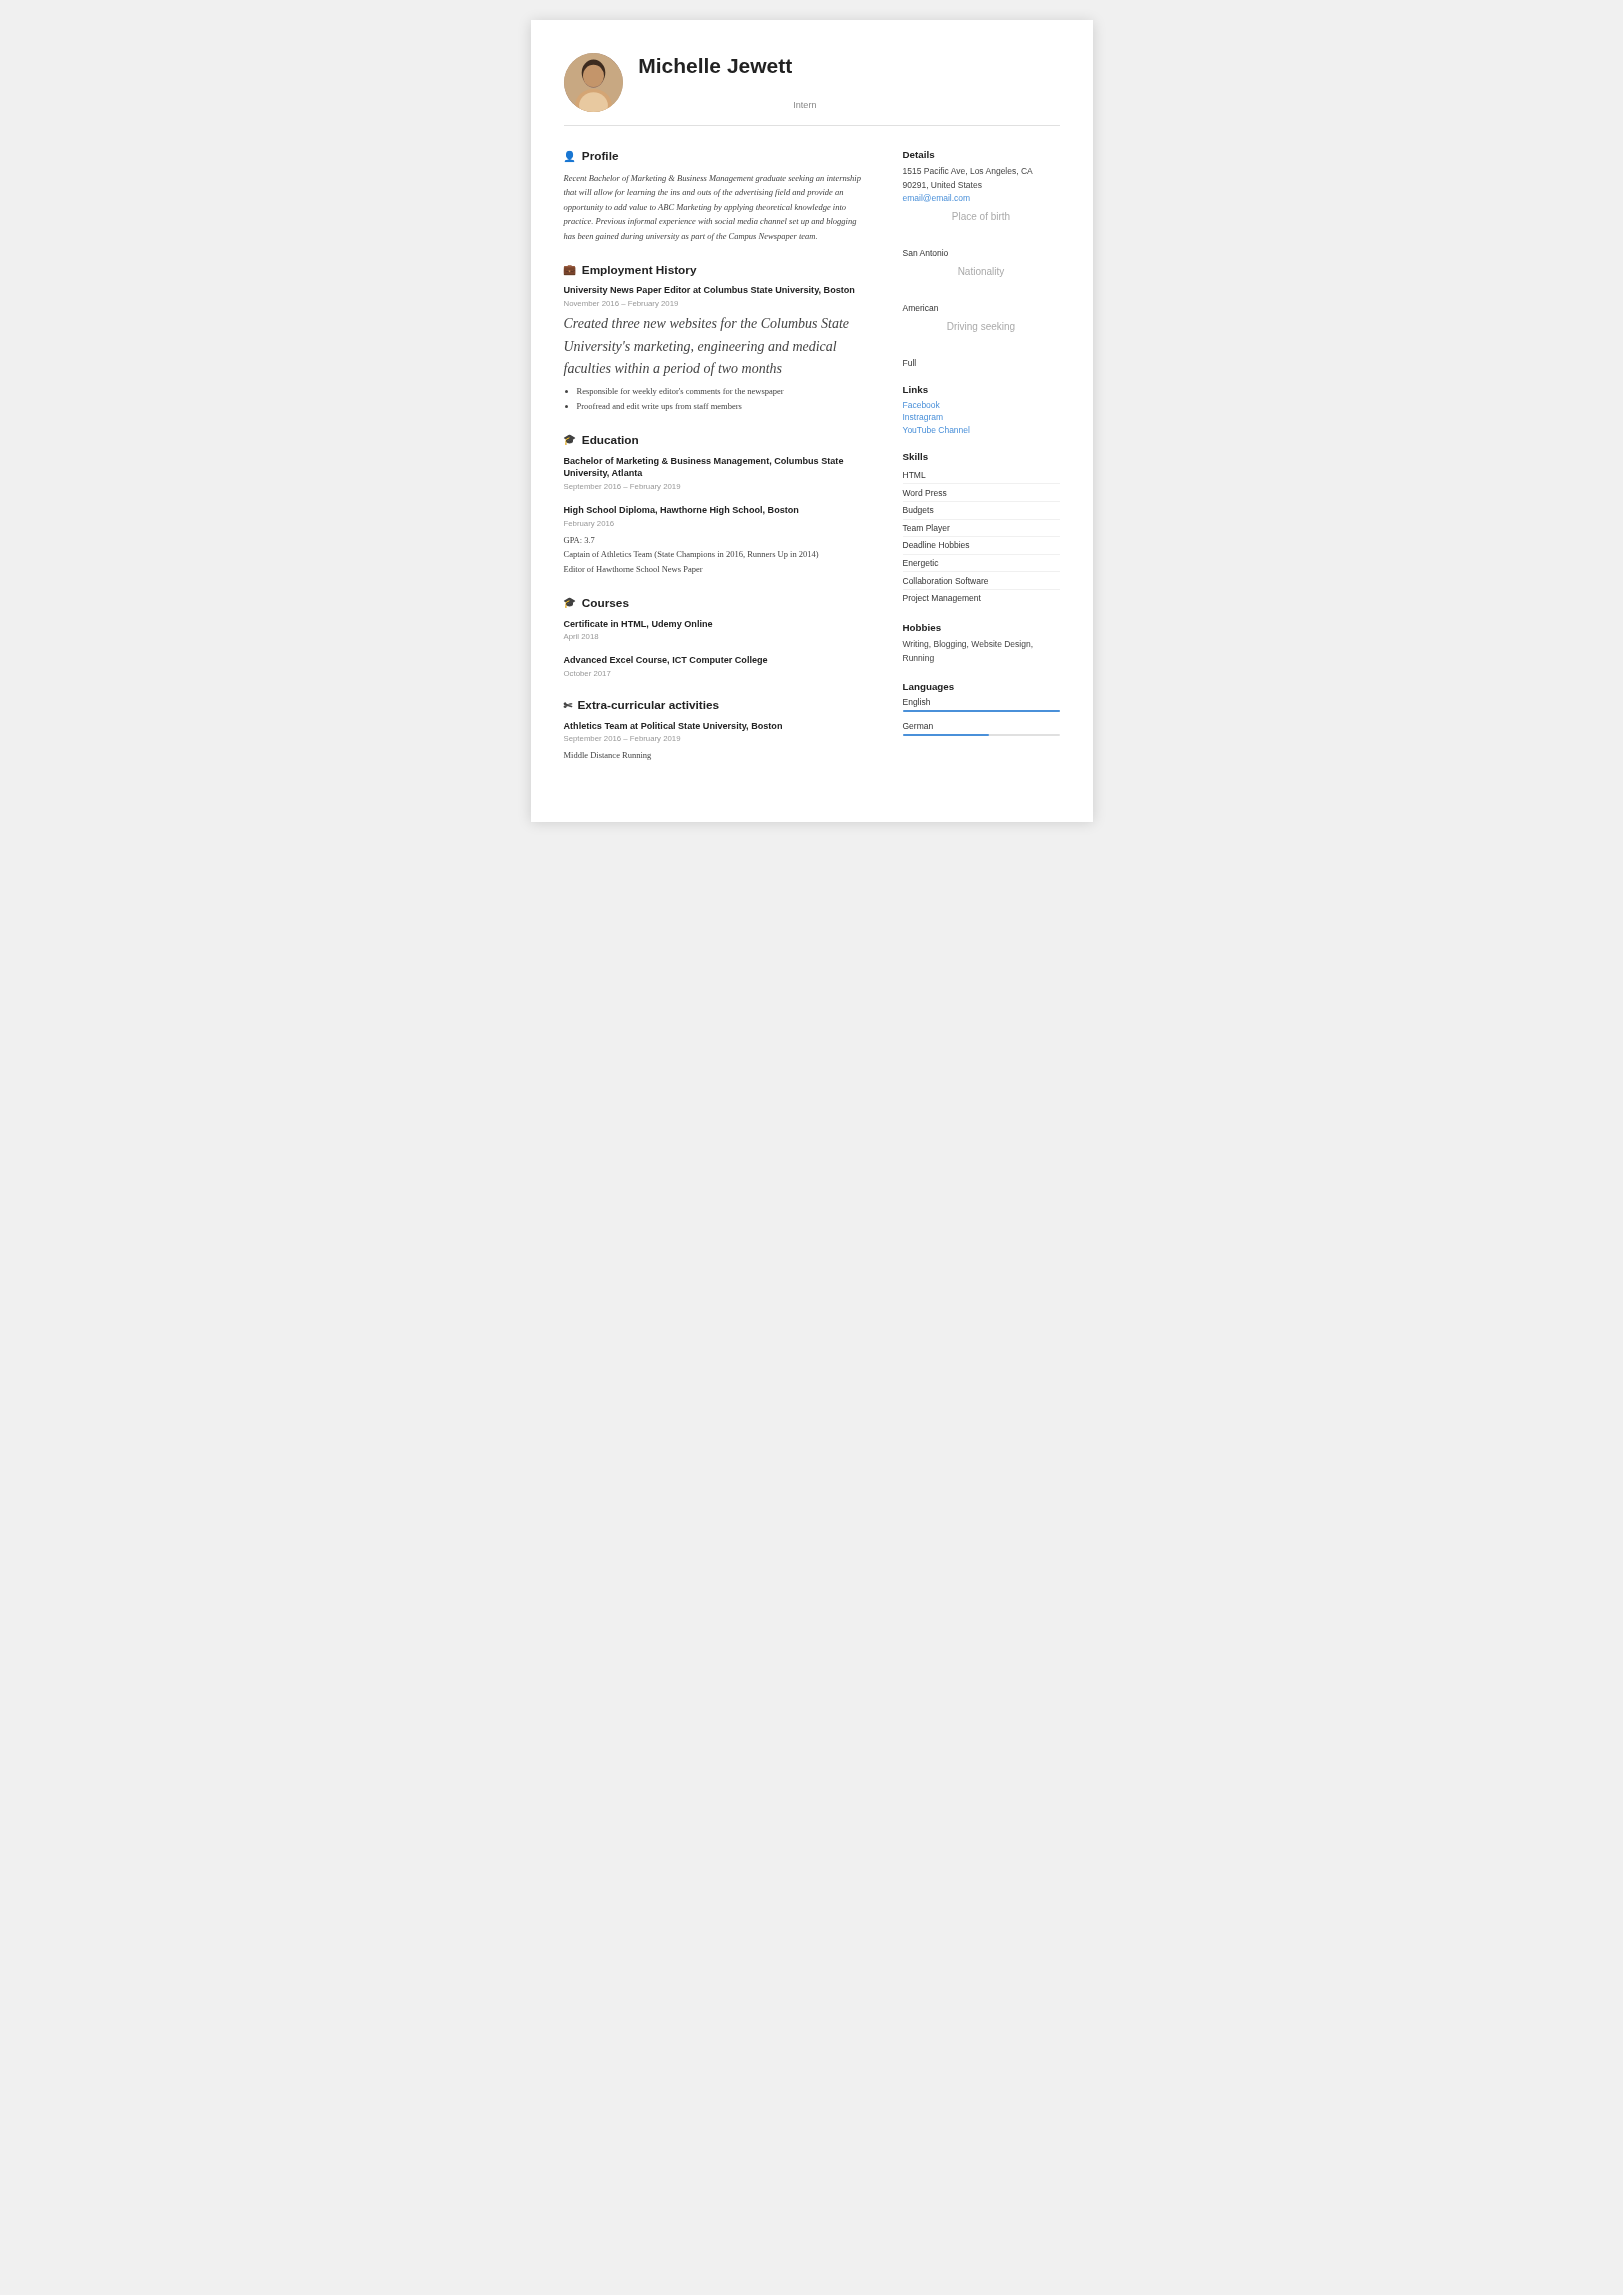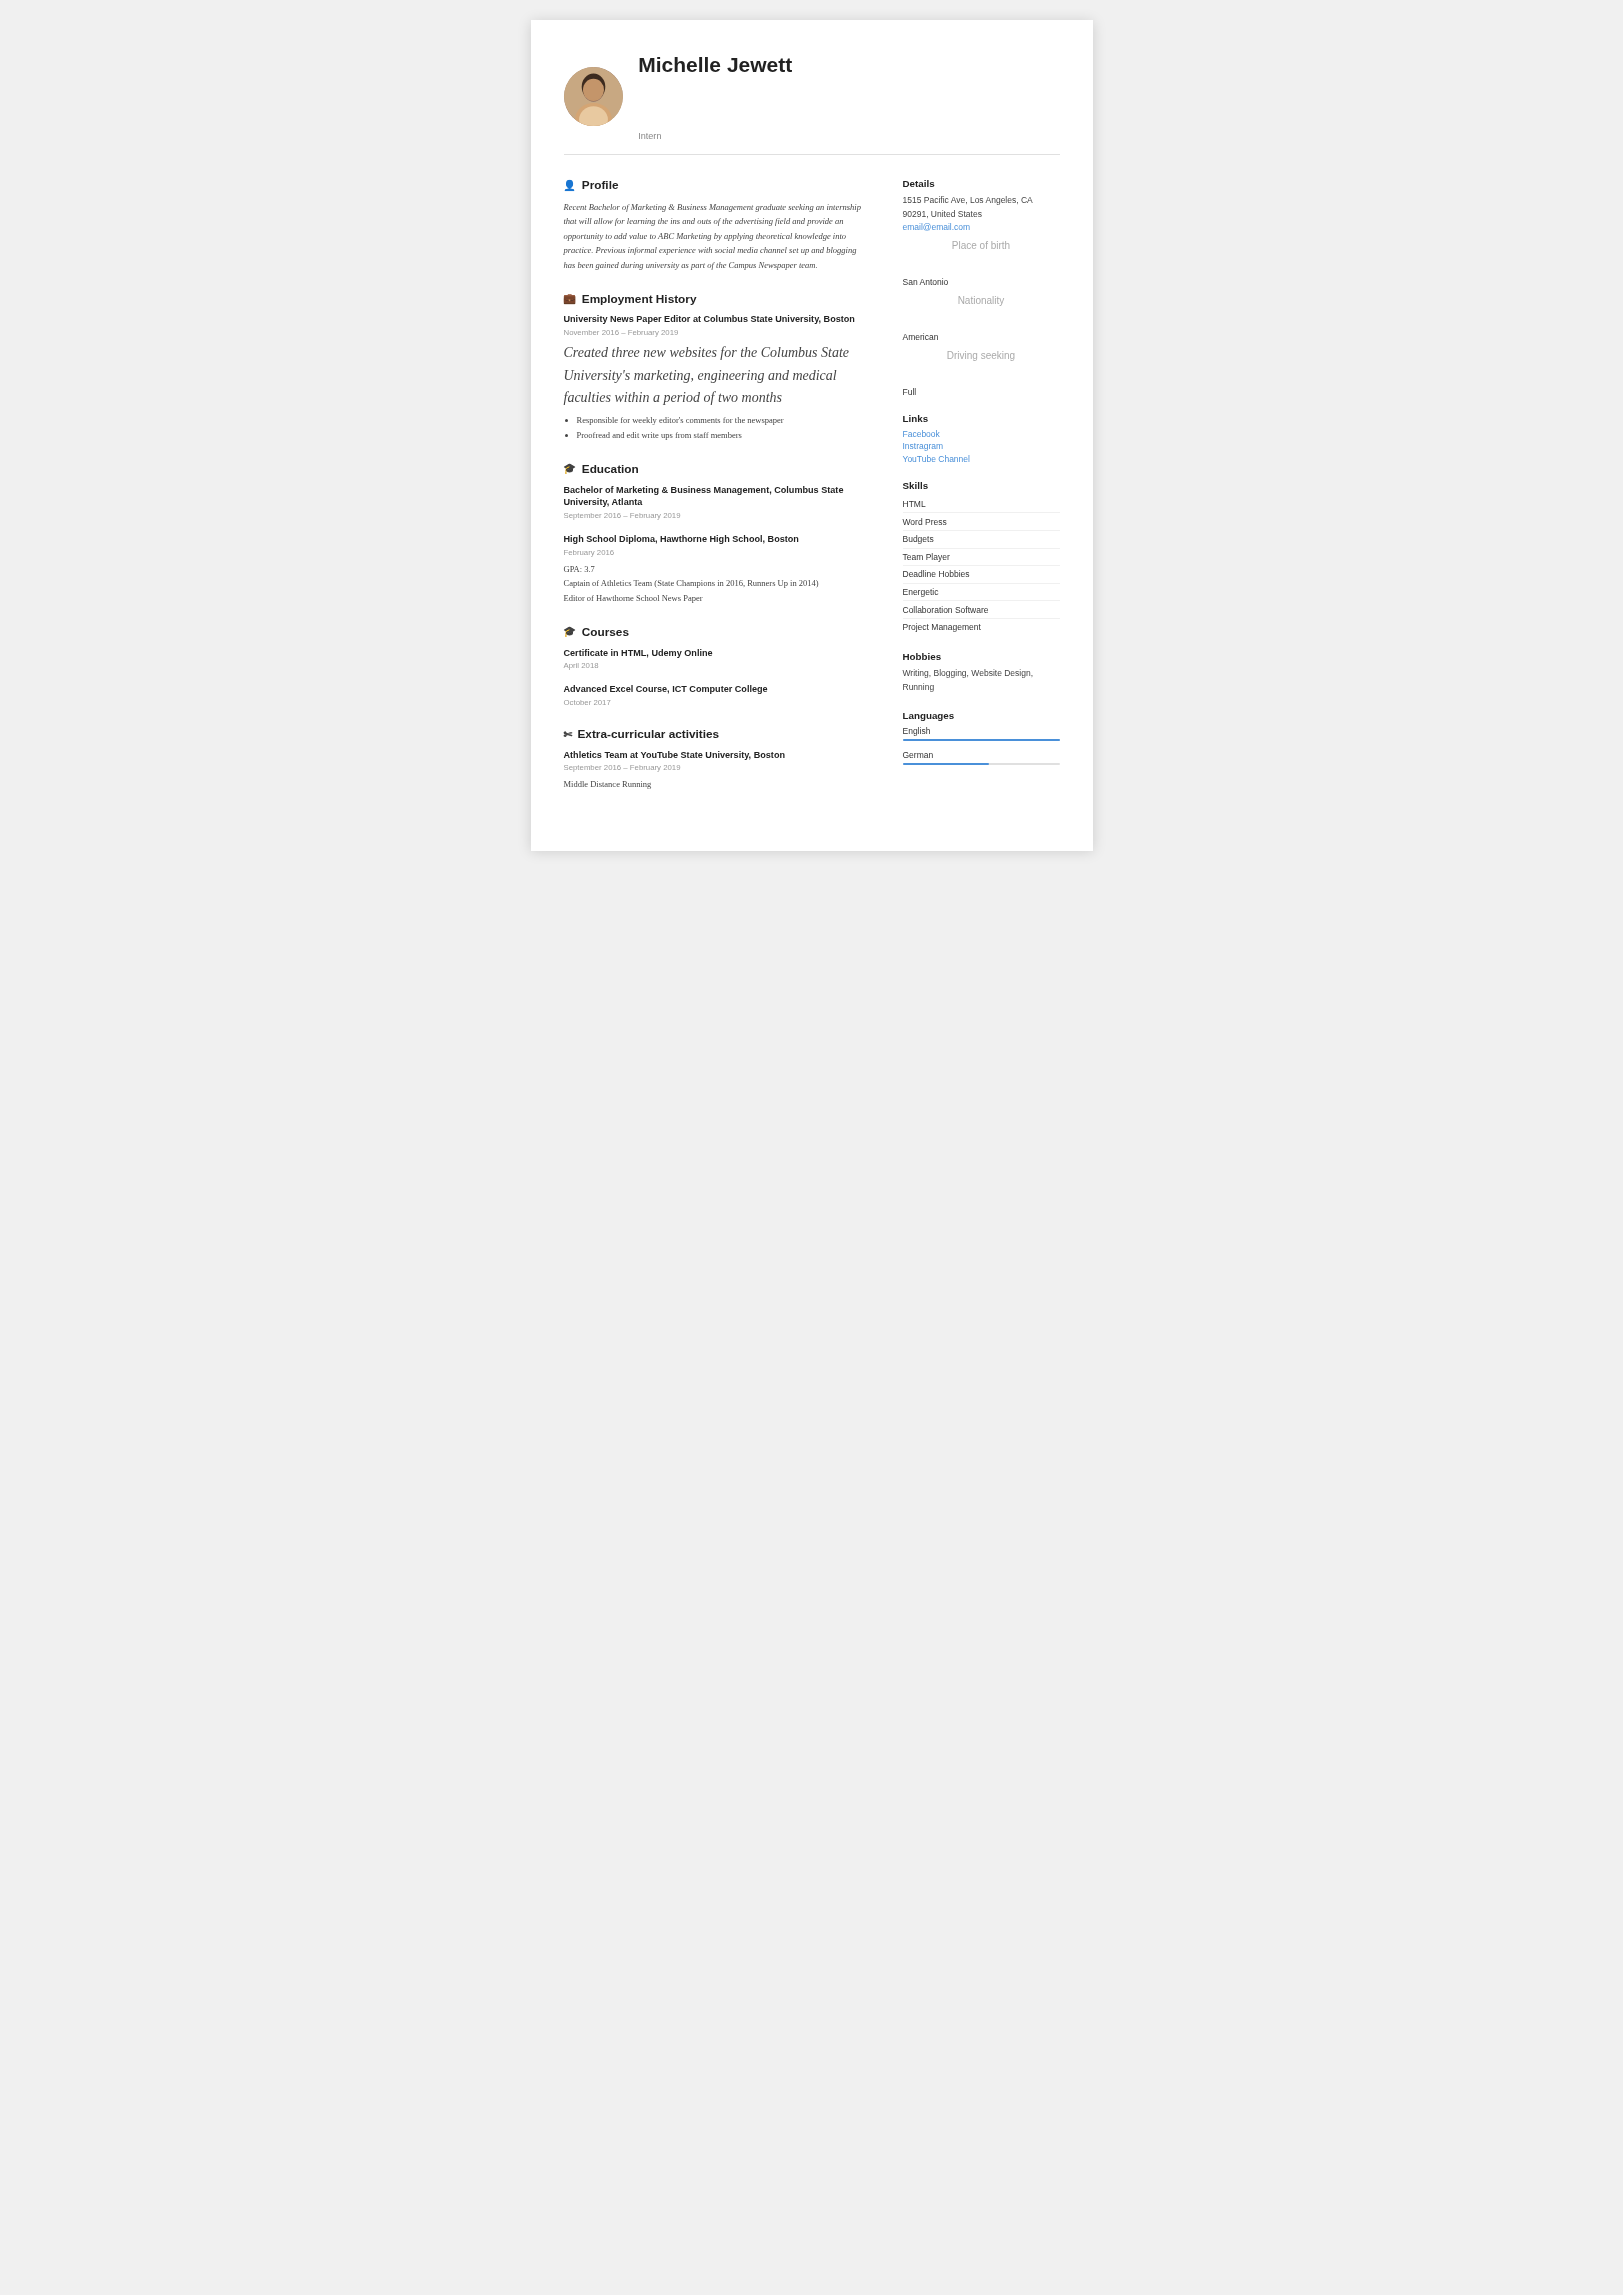--- a/index.html
+++ b/index.html
@@ -34,21 +34,21 @@
       width: 59px;
       height: 59px;
       border-radius: 50%;
       background: linear-gradient(135deg, #c8a882 0%, #8d6e63 50%, #e0c9a0 100%);
       overflow: hidden;
       flex-shrink: 0;
       display: flex;
       align-items: flex-end;
       justify-content: center;
     }
-    .header-text { display: flex; flex-direction: column; gap: 8px; }
+    .header-text { display: flex; flex-direction: row; gap: 1px; }
     .header-name {
       font-size: 21px;
       font-weight: 700;
       color: #222;
       font-family: Arial, sans-serif;
     }
     .header-title {
       font-size: 9.1px;
       color: #888;
       font-family: Arial, sans-serif;
@@ -282,21 +282,21 @@
           <div class="entry-date">October 2017</div>
         </div>
       </div>
 
       <div class="section">
         <div class="section-title">
           <span class="section-icon">✄</span>
           <span>Extra-curricular activities</span>
         </div>
         <div class="entry">
-          <div class="entry-title">Athletics Team at YouTube State University, Boston</div>
+          <div class="entry-title">Athletics Team at Political State University, Boston</div>
           <div class="entry-date">September 2016 – February 2019</div>
           <div class="entry-info">Middle Distance Running</div>
         </div>
       </div>
 
     </div>
 
     <div class="right-column">
 
       <div class="right-section">

